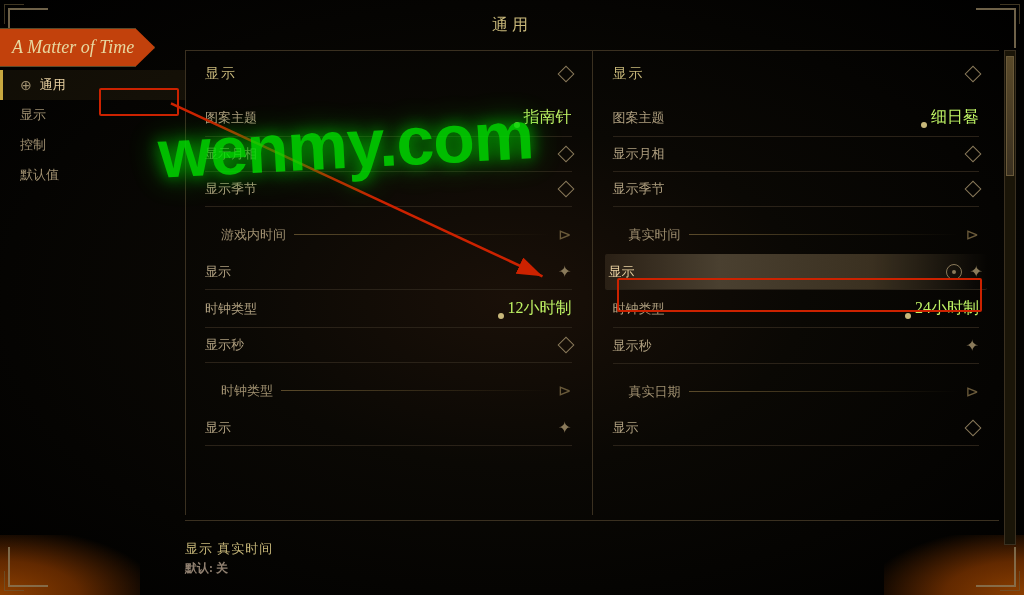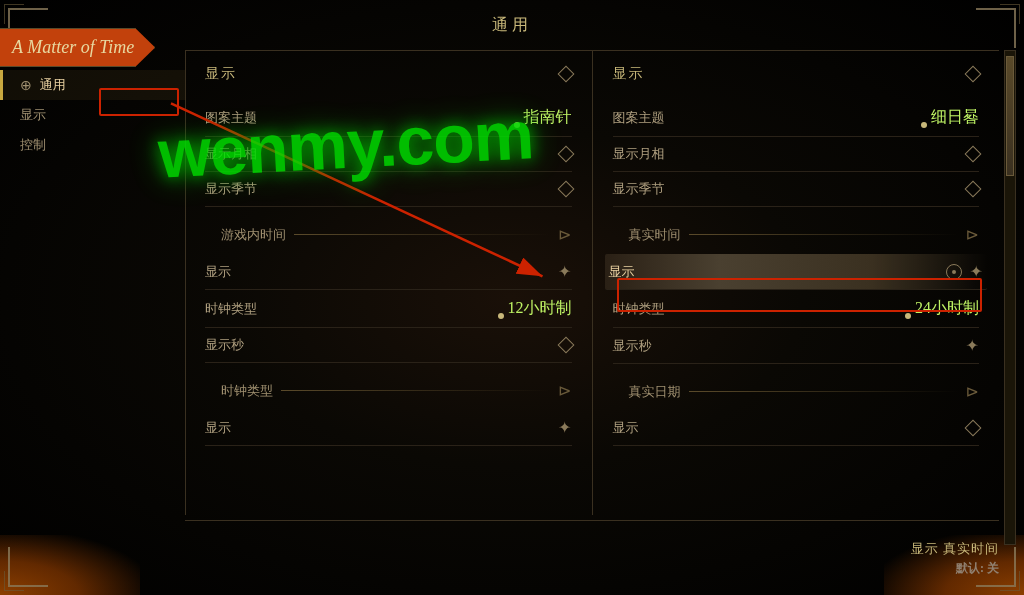--- a/index.html
+++ b/index.html
@@ -312,21 +312,21 @@
 
     
     .bottom-bar {
       position: absolute;
       bottom: 0;
       left: 185px;
       right: 25px;
       height: 75px;
       display: flex;
       flex-direction: column;
-      align-items: flex-end;
+      align-items: flex-start;
       justify-content: center;
       border-top: 1px solid #3a3020;
       gap: 2px;
     }
 
     .status-text {
       color: #c8b87a;
       font-size: 13px;
       letter-spacing: 1px;
     }
@@ -429,20 +429,23 @@
   <div class="sidebar-item active" style="position:relative;">
     <div class="sidebar-active-indicator"></div>
     <span class="item-icon compass-icon">⊕</span>
     <span>通用</span>
   </div>
   <div class="sidebar-item">
     <span>显示</span>
   </div>
   <div class="sidebar-item">
     <span>控制</span>
+  </div>
+  <div class="sidebar-item">
+    <span>默认值</span>
   </div>
 </div>
 
 <div class="top-border-line"></div>
 <div class="left-border-line"></div>
 
 <div class="main-content">
 
   <div class="content-left">
 

